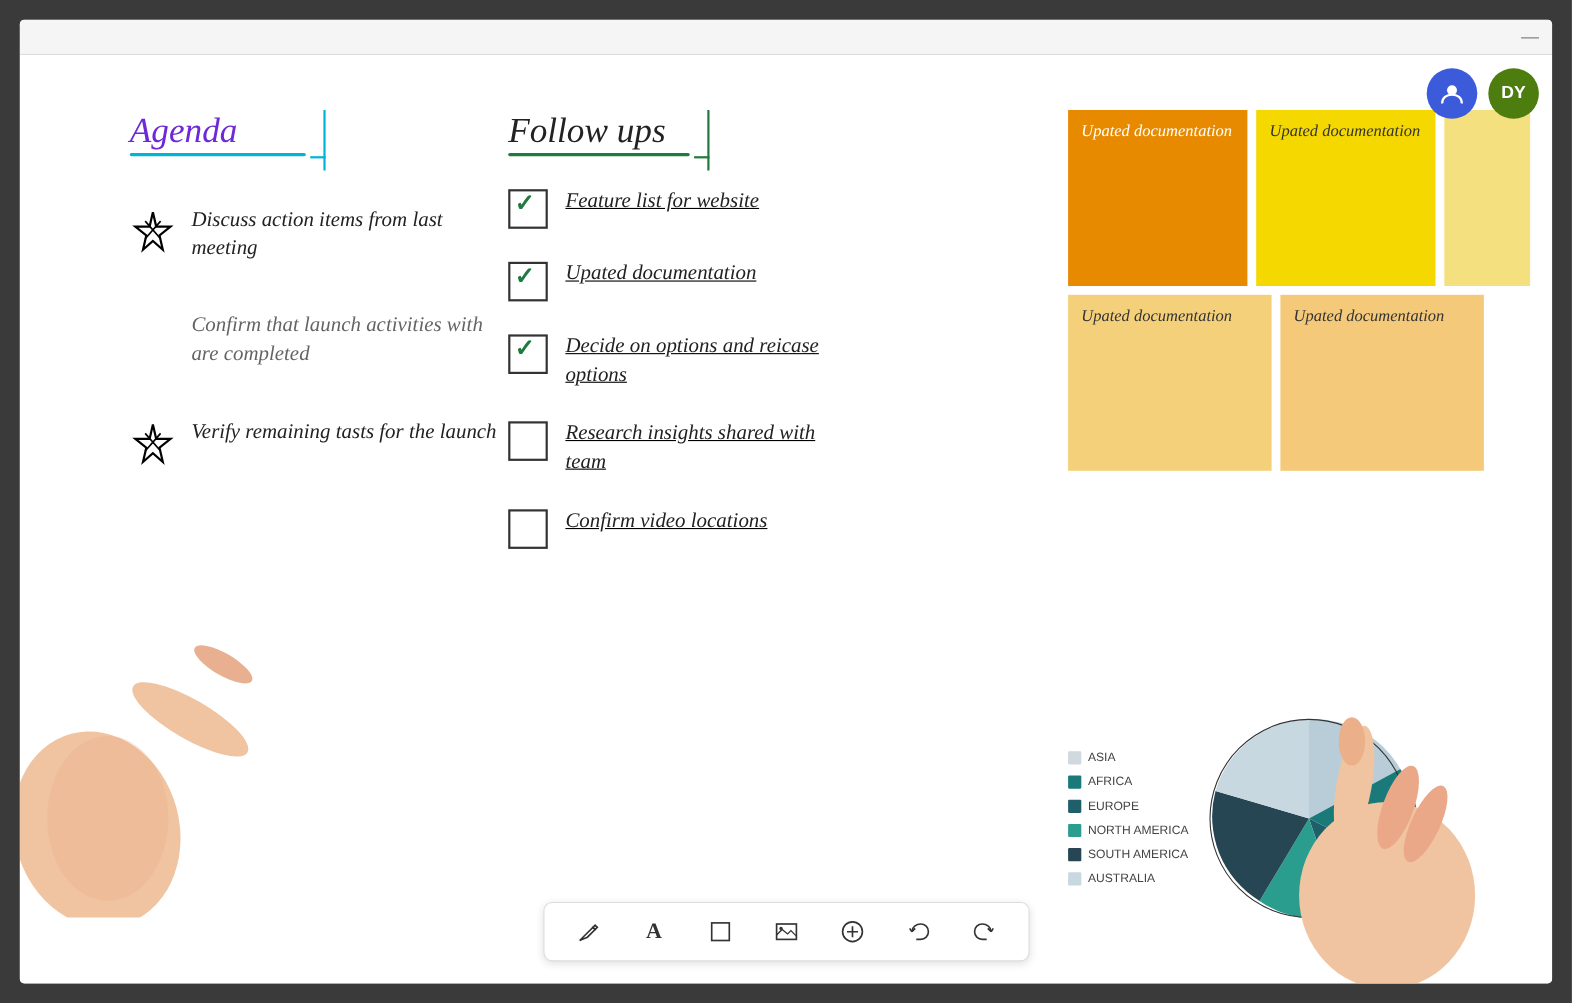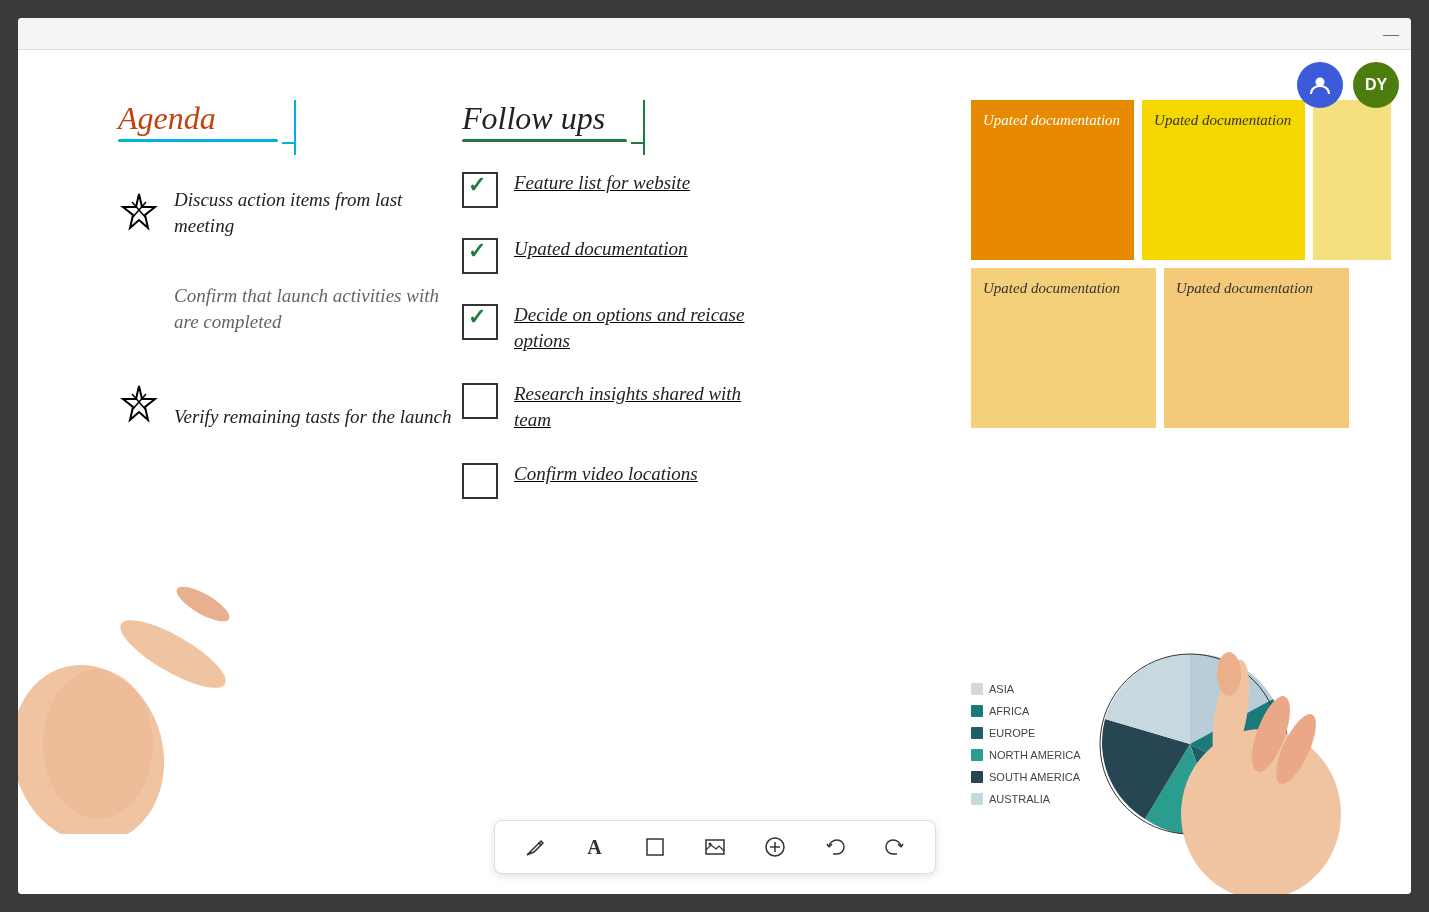--- a/index.html
+++ b/index.html
@@ -70,39 +70,39 @@
 
     
     .agenda-section {
       position: absolute;
       top: 50px;
       left: 100px;
     }
     .agenda-title {
       font-family: 'Georgia', cursive;
       font-size: 32px;
-      color: #c2410c;
+      color: #6d28d9;
       font-style: italic;
       position: relative;
       display: inline-block;
     }
     .agenda-underline {
       width: 160px;
       height: 3px;
       background: #00b4d8;
       margin-top: 2px;
       border-radius: 2px;
     }
 
     .agenda-items {
       margin-top: 28px;
     }
     .agenda-item {
       display: flex;
-      align-items: flex-end;
+      align-items: flex-start;
       margin-bottom: 36px;
       gap: 14px;
       margin-top: 45px;
     }
     .star-icon {
       font-size: 38px;
       color: #000;
       line-height: 1;
       margin-top: 2px;
       flex-shrink: 0;

